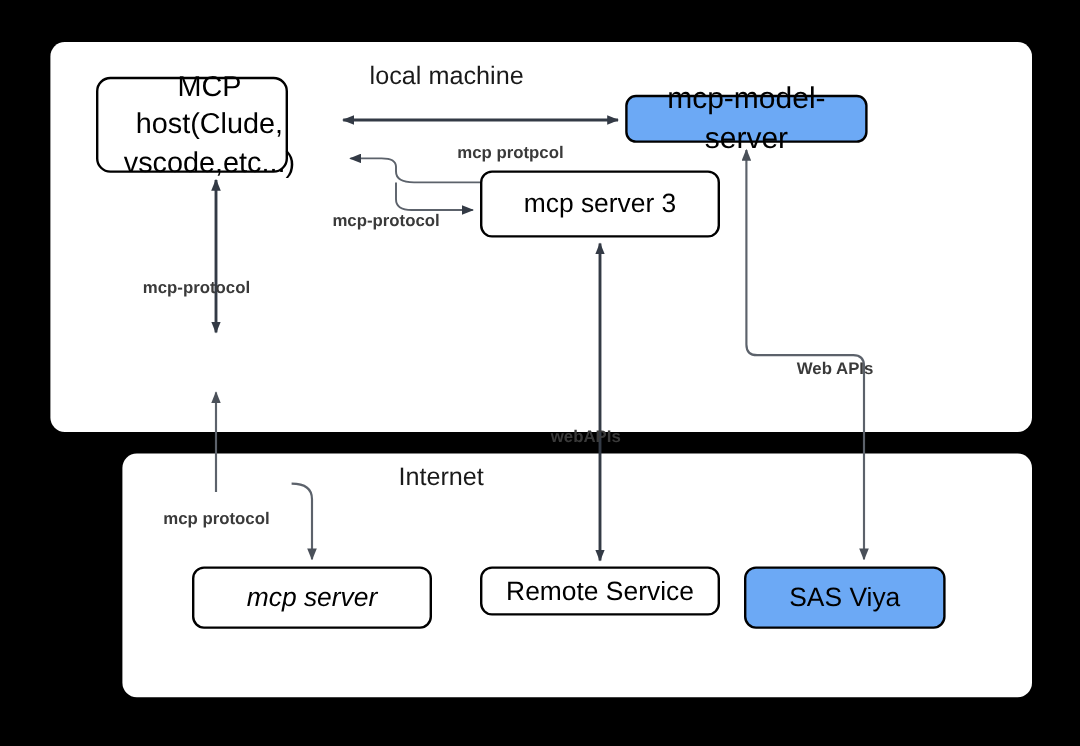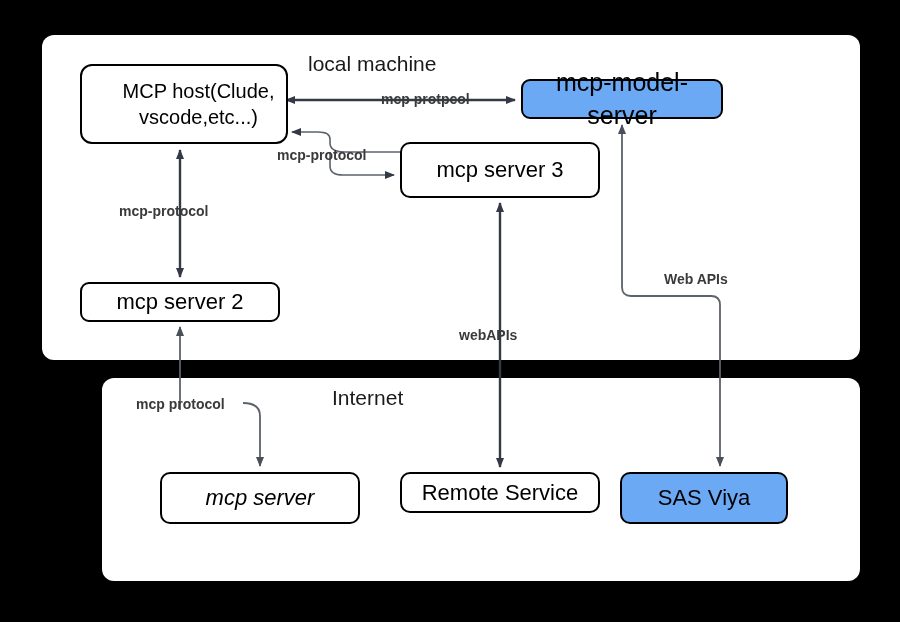--- a/index.html
+++ b/index.html
@@ -54,22 +54,22 @@
     color: #000000;
     font-family: "Liberation Sans", sans-serif;
     font-size: 22px;
     line-height: 1.32;
     white-space: pre-line;
   }
   .node.blue {
     background: #6CA9F5;
   }
   #node-mcp-host {
-    left: 80px; top: 64px; width: 208px; height: 80px;
-    font-size: 20px;
+    left: 80px; top: 64px; width: 160px; height: 80px;
+    font-size: 24px;
     border-radius: 12px;
     padding-left: 29px;
   }
   #node-mcp-model-server {
     left: 521px; top: 79px; width: 202px; height: 40px;
     font-size: 25px;
     border-radius: 9px;
   }
   #node-mcp-server-3 {
     left: 400px; top: 142px; width: 200px; height: 56px;
@@ -97,20 +97,21 @@
   #title-local { left: 308px; top: 52px; }
   #title-internet { left: 332px; top: 386px; }
   .edge-label {
     position: absolute;
     font-family: "Liberation Sans", sans-serif;
     font-size: 14px;
     font-weight: bold;
     color: #3a3a3a;
     white-space: nowrap;
     background: transparent;
+    margin-top: 28px;
   }
   #label-mcp-protpcol { left: 381px; top: 91px; }
   #label-mcp-protocol-3 { left: 277px; top: 147px; }
   #label-mcp-protocol-2 { left: 119px; top: 203px; }
   #label-webapis { left: 459px; top: 327px; }
   #label-web-apis { left: 664px; top: 271px; }
   #label-mcp-protocol-1 { left: 136px; top: 396px; }
 </style>
 </head>
 <body>
@@ -155,21 +156,20 @@
   <div class="panel-title" id="title-local">local machine</div>
   <div class="panel-title" id="title-internet">Internet</div>
 
   <div class="node" id="node-mcp-host">MCP host(Clude,
 vscode,etc...)</div>
 
   <div class="node blue" id="node-mcp-model-server">mcp-model-server</div>
 
   <div class="node" id="node-mcp-server-3">mcp server 3</div>
 
-  <div class="node" id="node-mcp-server-2">mcp server 2</div>
 
   <div class="node" id="node-mcp-server">mcp server</div>
 
   <div class="node" id="node-remote-service">Remote Service</div>
 
   <div class="node blue" id="node-sas-viya">SAS Viya</div>
 
   <div class="edge-label" id="label-mcp-protpcol">mcp protpcol</div>
 
   <div class="edge-label" id="label-mcp-protocol-3">mcp-protocol</div>

